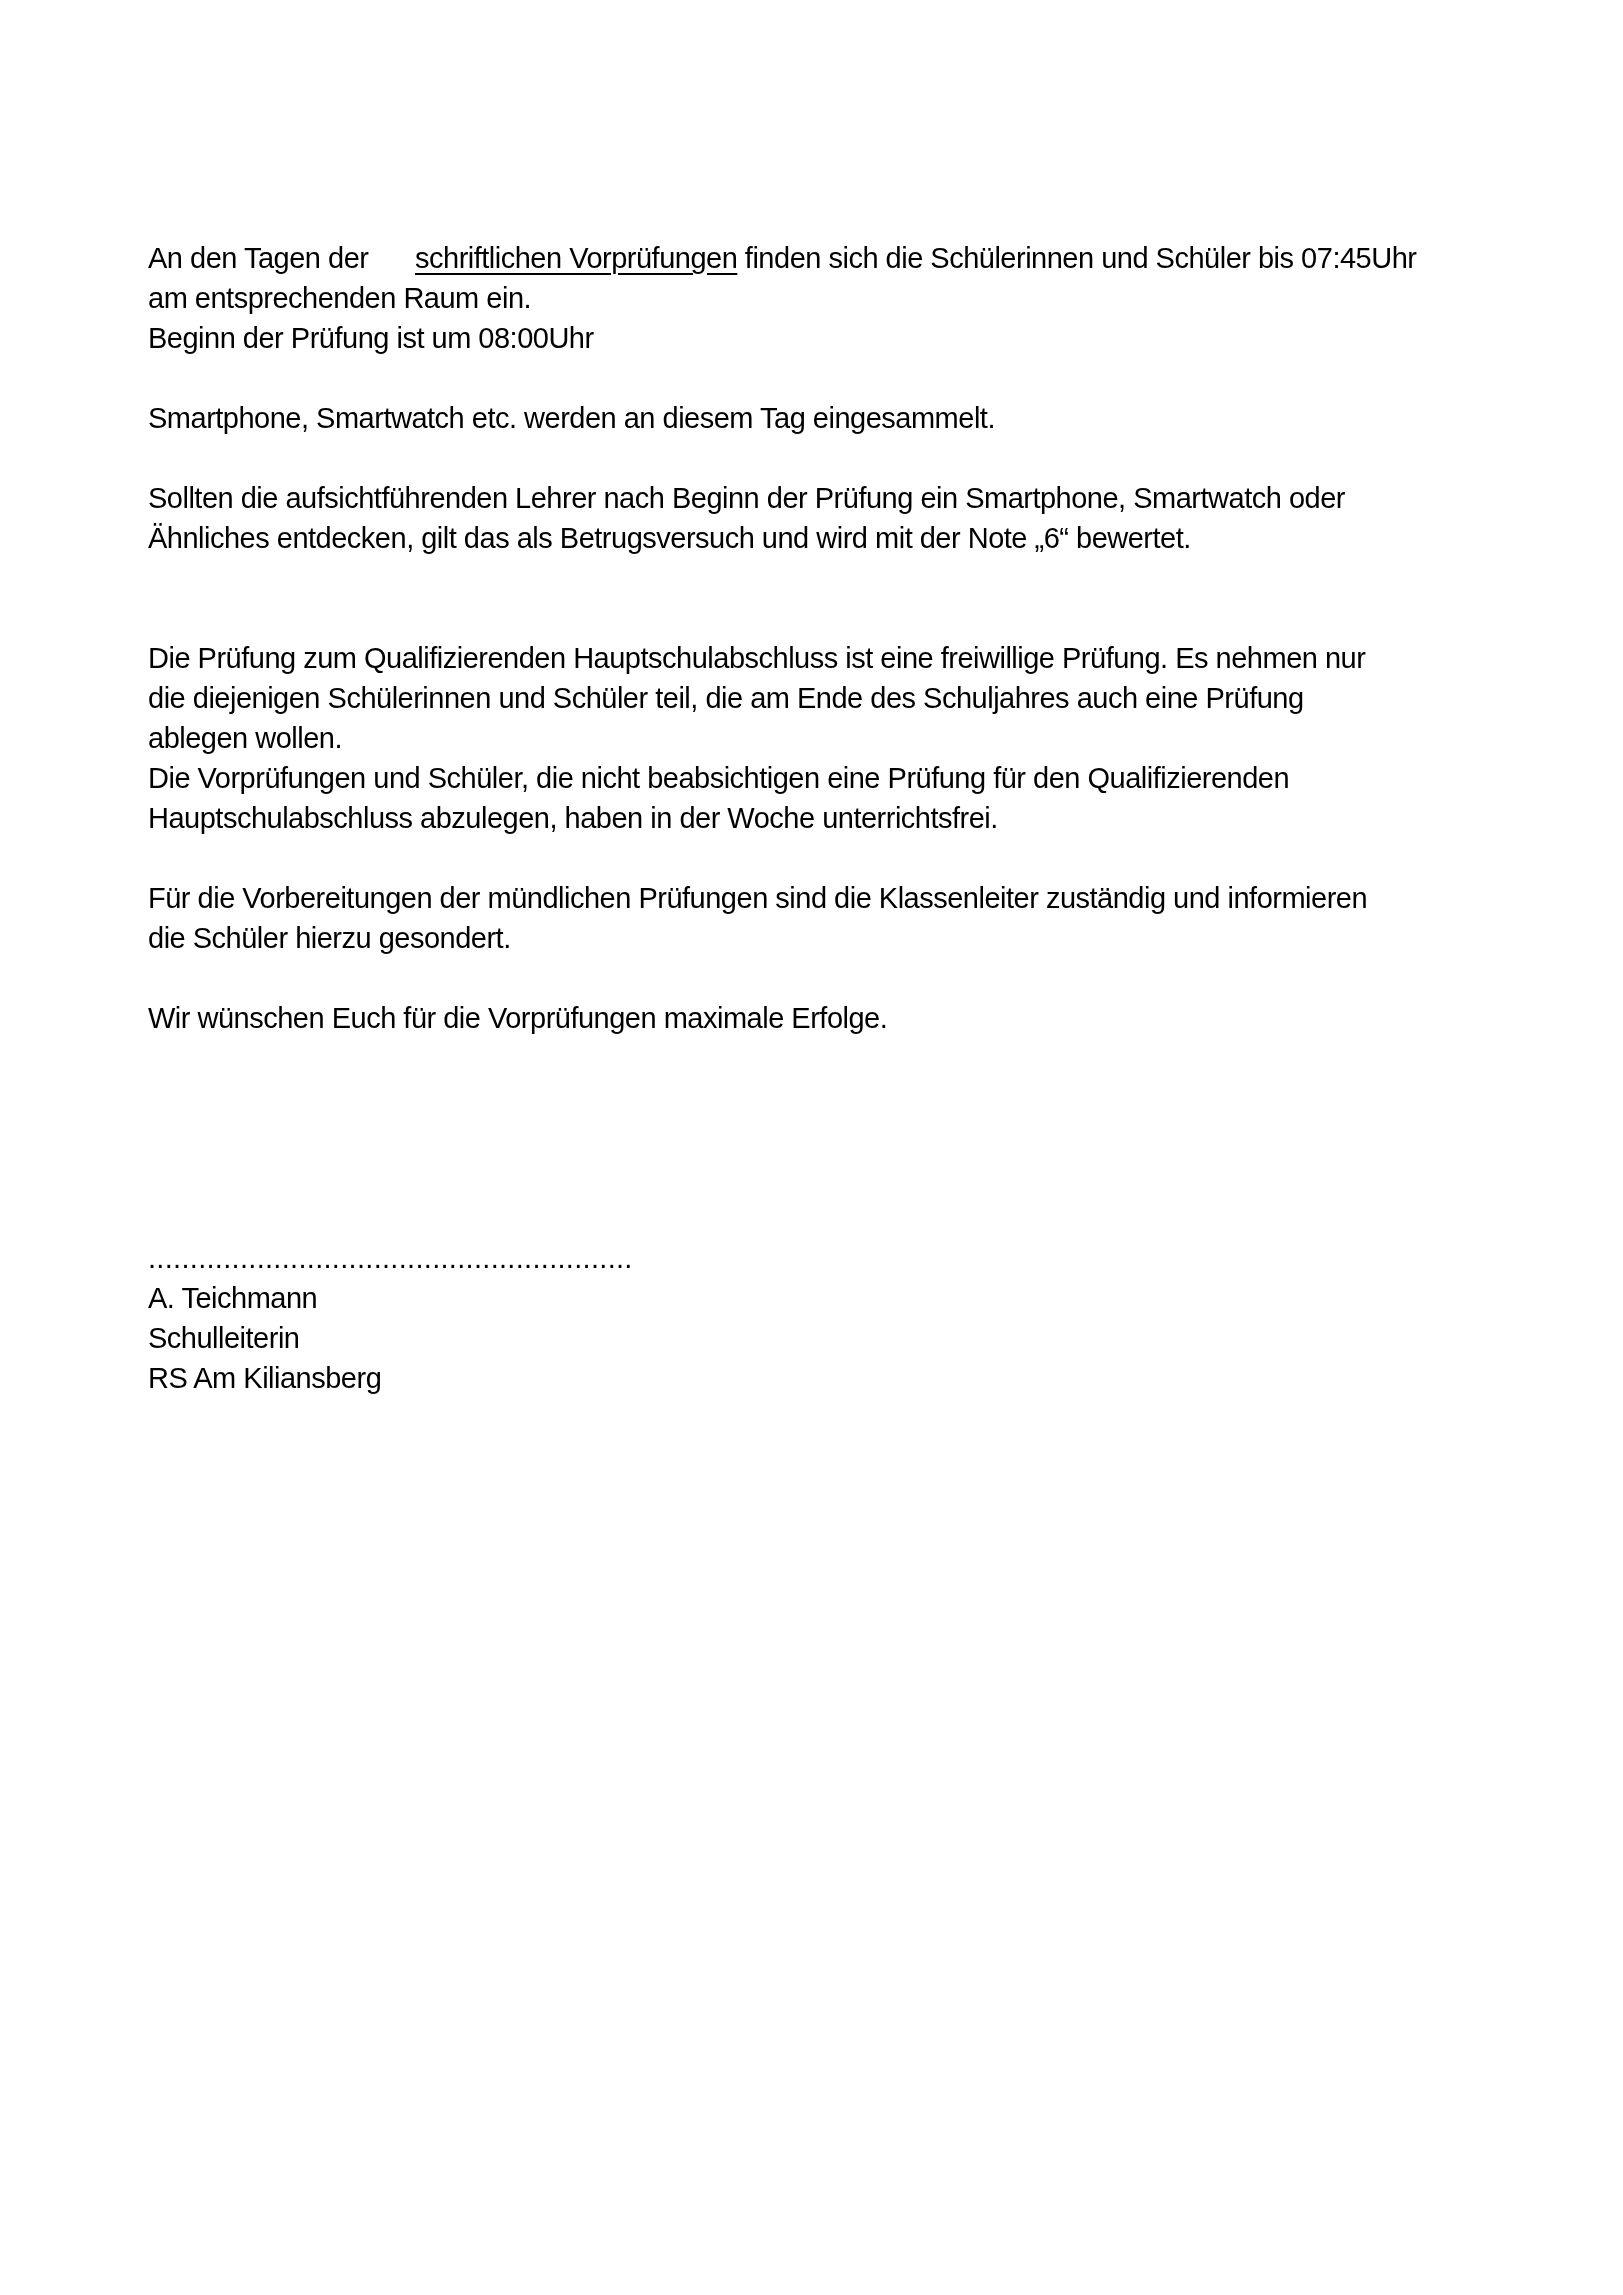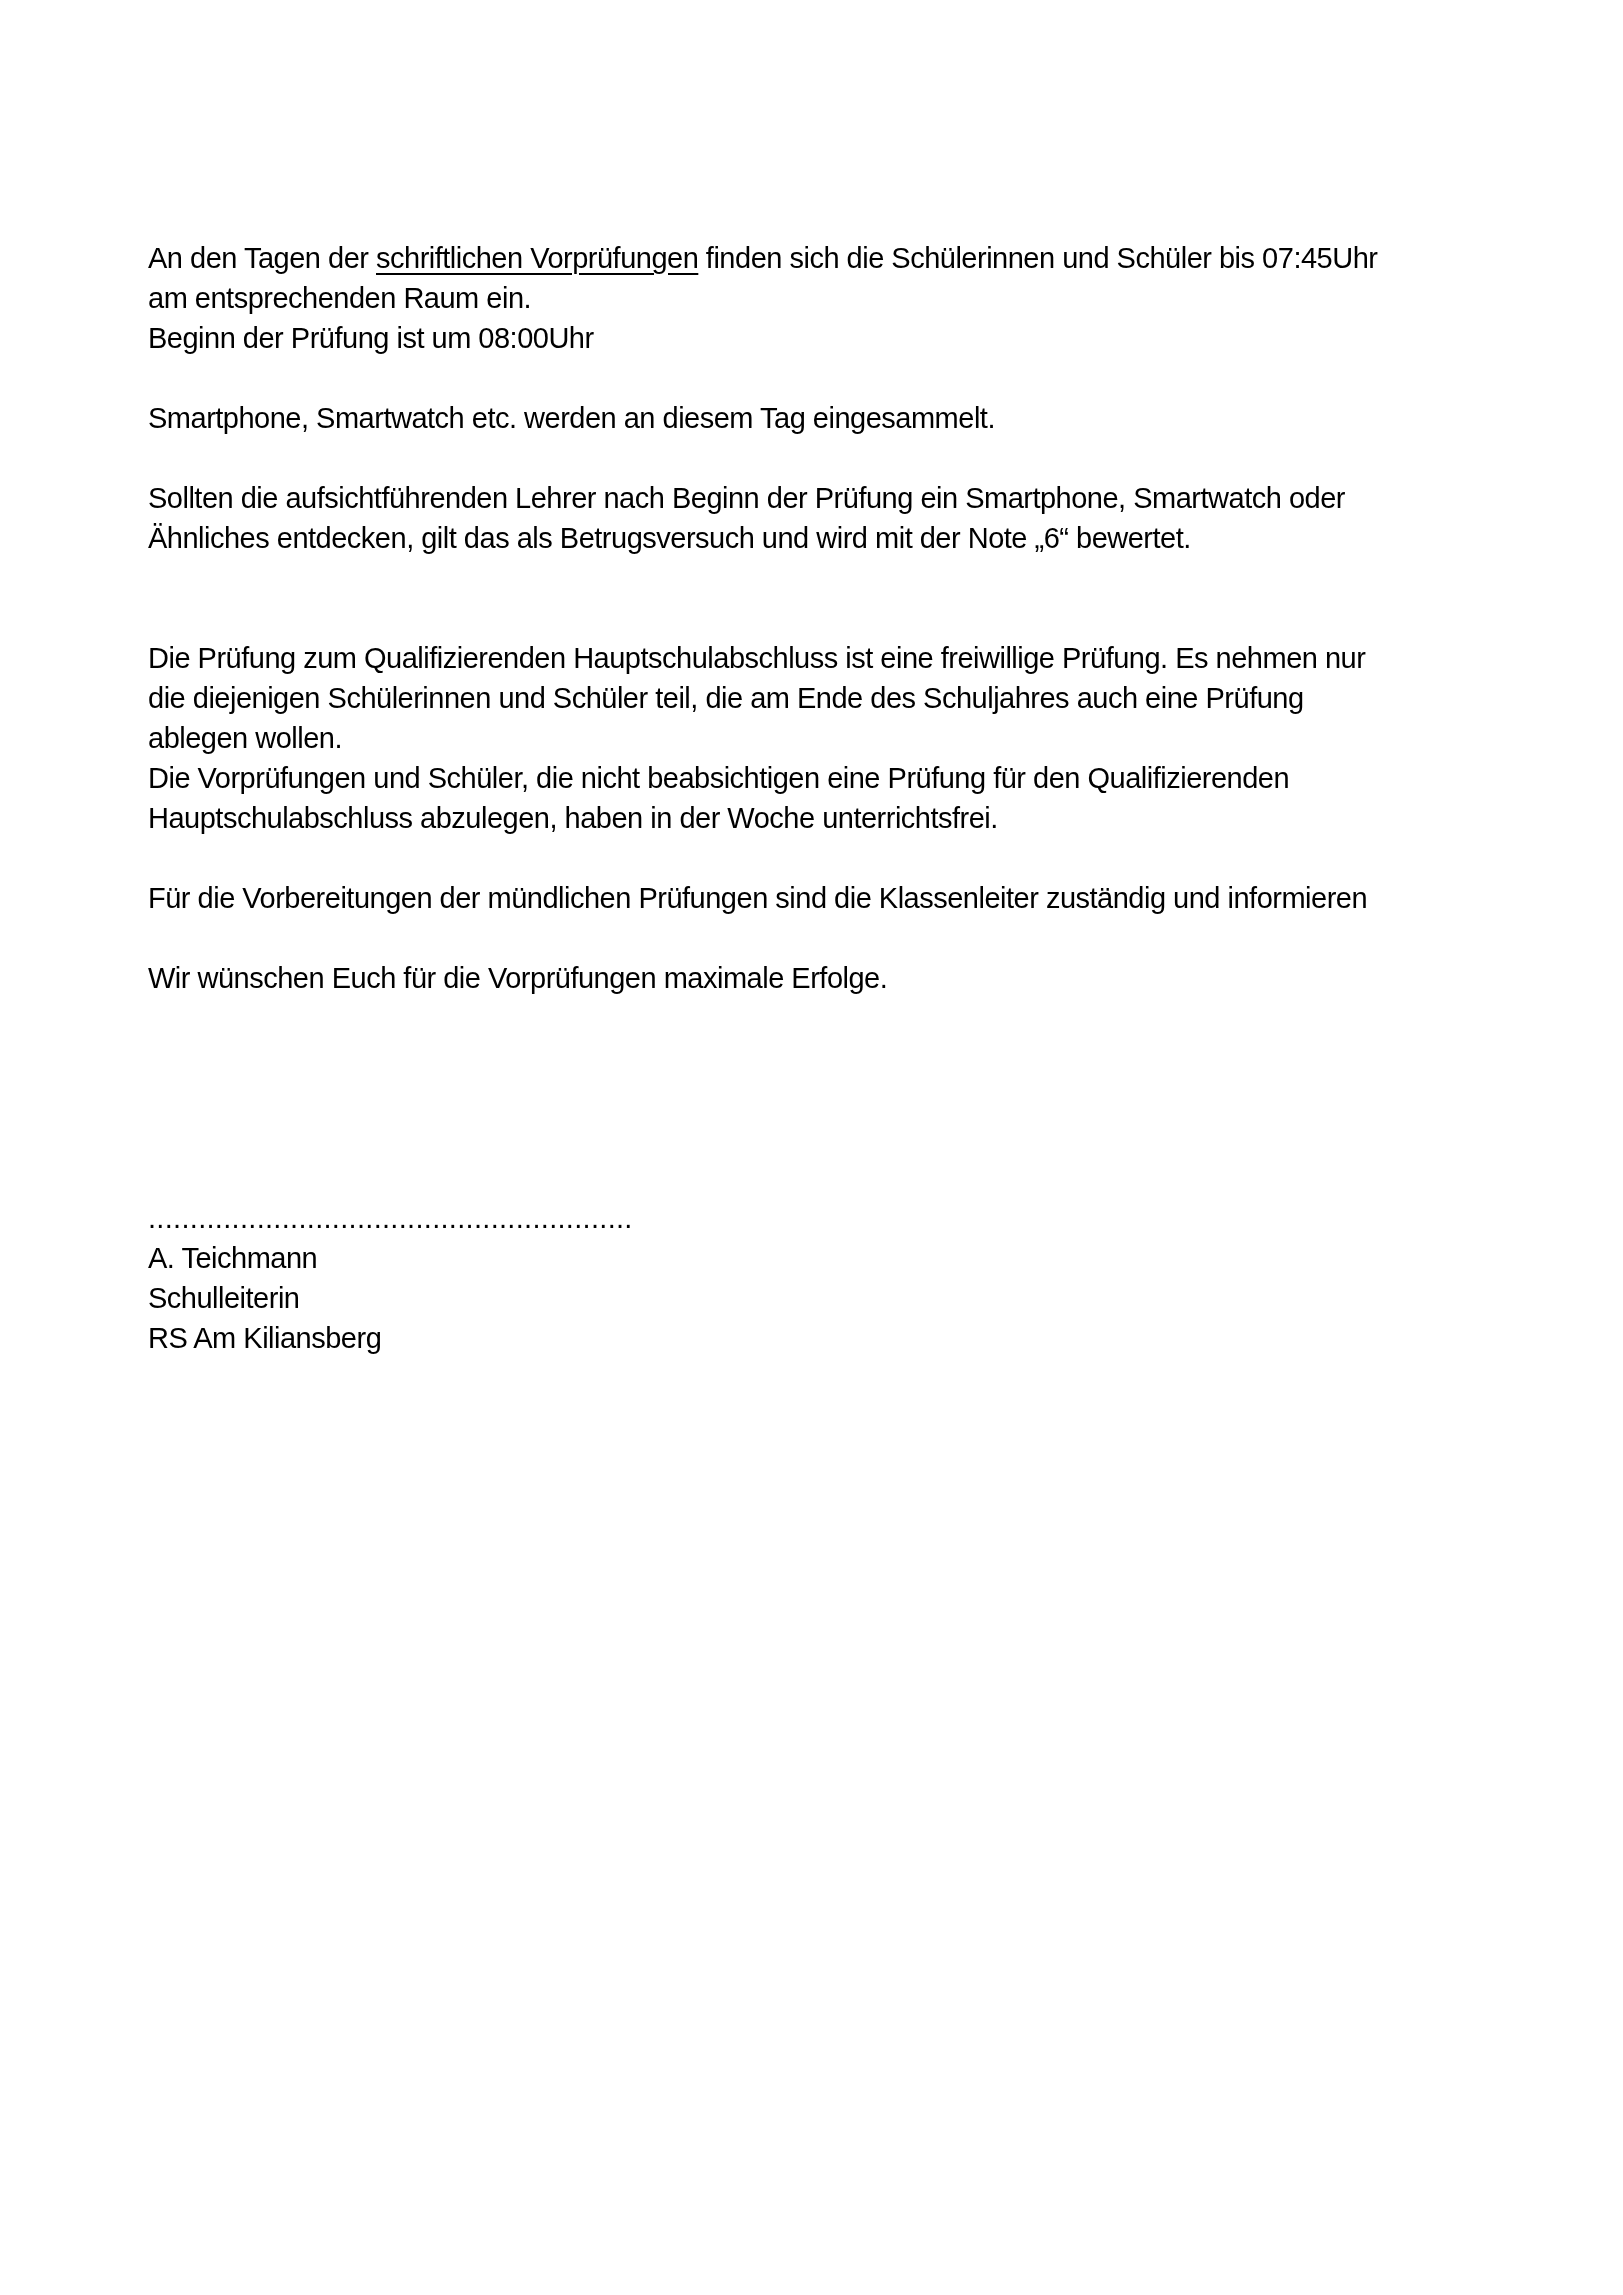--- a/index.html
+++ b/index.html
@@ -34,20 +34,21 @@
     height: 40px;
   }
   .sig-gap {
     height: 200px;
   }
   .u {
     text-decoration: underline;
     text-decoration-thickness: 2px;
     text-underline-offset: 4.6px;
     text-decoration-color: #000000;
+    margin-left: 39px;
   }
   .dots {
     letter-spacing: 0.3px;
   }
 </style>
 </head>
 <body>
 
 <div class="page">
   <div class="content">
@@ -83,20 +84,21 @@
       <div class="line">die diejenigen Schülerinnen und Schüler teil, die am Ende des Schuljahres auch eine Prüfung</div>
       <div class="line">ablegen wollen.</div>
       <div class="line">Die Vorprüfungen und Schüler, die nicht beabsichtigen eine Prüfung für den Qualifizierenden</div>
       <div class="line">Hauptschulabschluss abzulegen, haben in der Woche unterrichtsfrei.</div>
     </div>
 
     <div class="blank"></div>
 
     <div>
       <div class="line">Für die Vorbereitungen der mündlichen Prüfungen sind die Klassenleiter zuständig und informieren</div>
+      <div class="line">die Schüler hierzu gesondert.</div>
     </div>
 
     <div class="blank"></div>
 
     <div>
       <div class="line">Wir wünschen Euch für die Vorprüfungen maximale Erfolge.</div>
     </div>
 
     <div class="sig-gap"></div>
 

